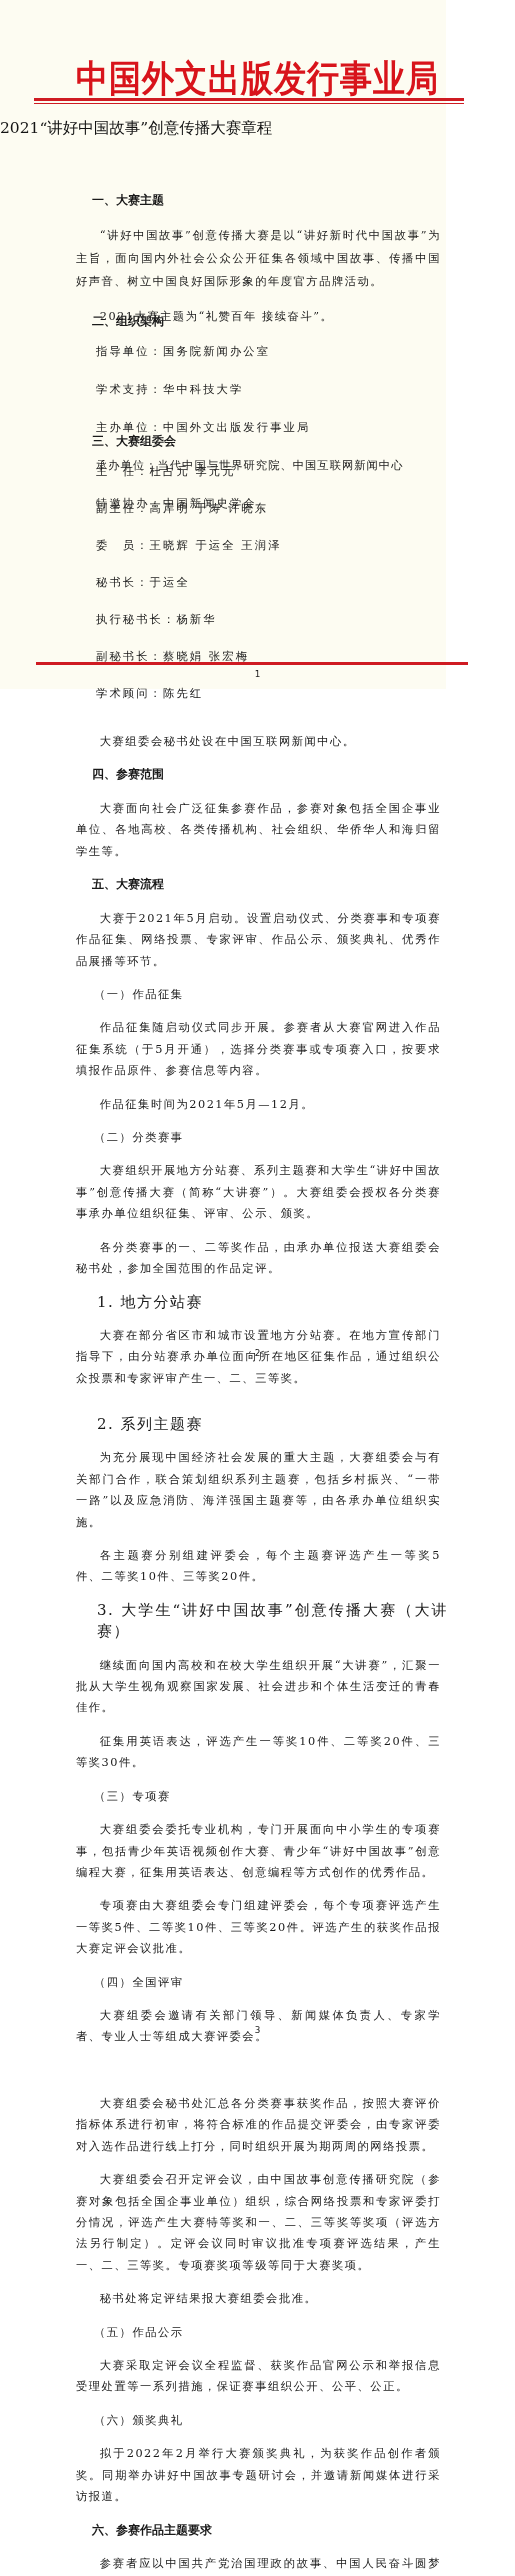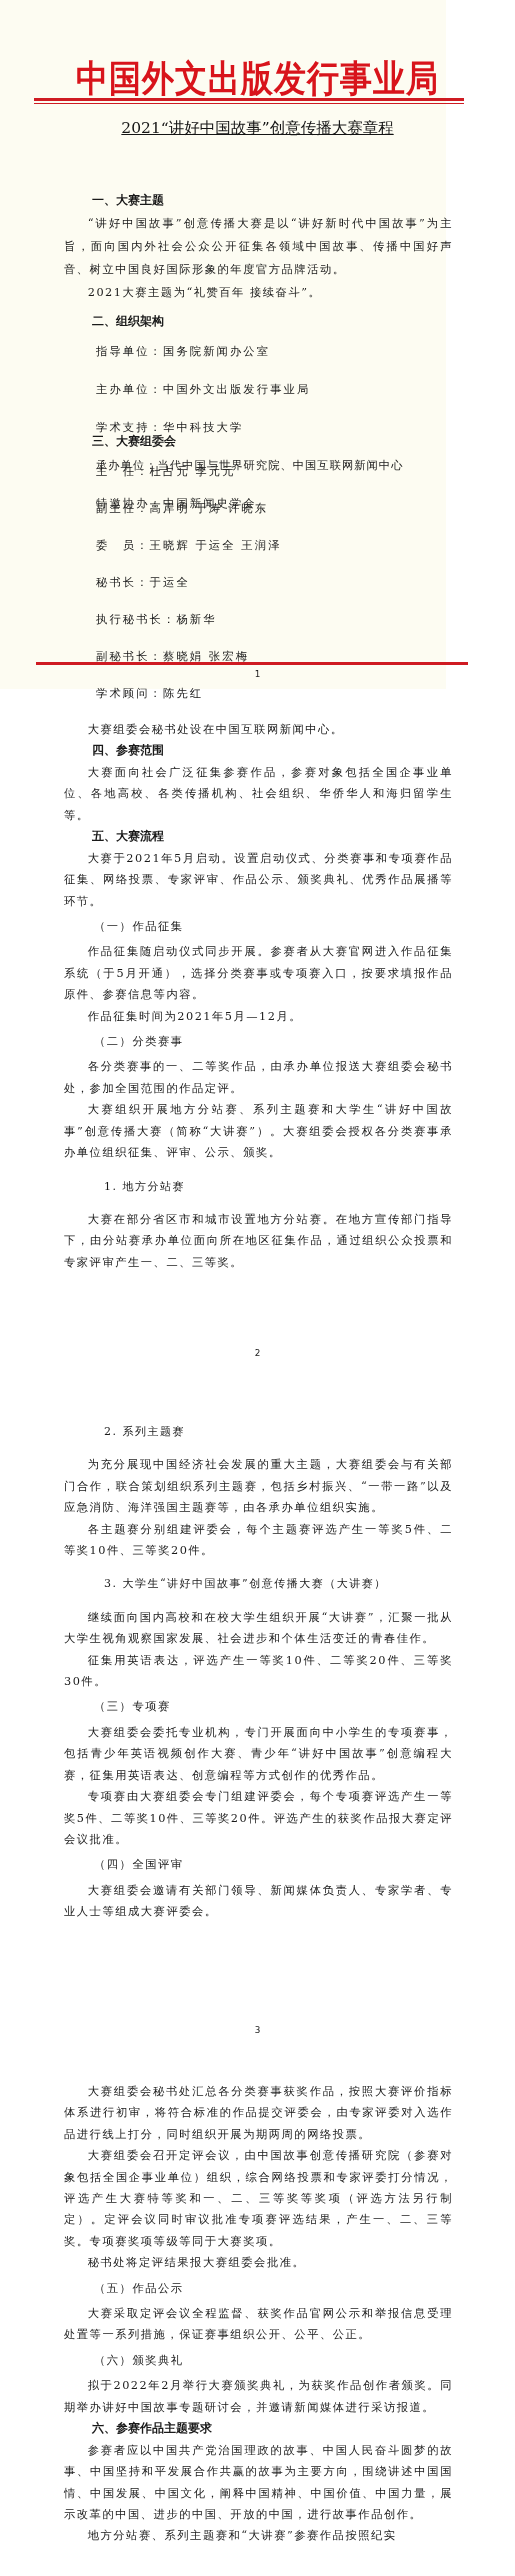--- a/index.html
+++ b/index.html
@@ -6,28 +6,28 @@
   body { width:515px; height:3484px; background:#ffffff; position:relative; overflow:hidden;
          font-family:"DejaVu Serif","Liberation Serif",serif; color:#1a1a1a; }
   .page { position:absolute; left:0; width:446px; }
   .page.cream { background:#fdfcf2; }
   .abs { position:absolute; }
   .masthead { left:0; width:515px; text-align:center; color:#d8141b; font-weight:bold;
               font-size:32px; letter-spacing:1px; font-family:"DejaVu Serif","Liberation Serif",serif;
               transform:scaleY(1.15); }
   .rule { left:34px; width:430px; height:3.1px; background:#cf1b22; }
   .rule-thin { left:34px; width:430px; height:0.5px; background:#cf1b22; }
-  .doc-title { left:0; width:515px; text-align:center; font-size:15.5px; color:#141414;
-               font-family:"DejaVu Serif","Liberation Serif",serif;text-decoration:underline; }
+  .doc-title { left:0; width:515px; font-size:15.5px; color:#141414;
+               font-family:"DejaVu Serif","Liberation Serif",serif; }
   .body { left:64px; width:389px; font-size:11.3px; line-height:21.4px; letter-spacing:1.5px; text-align:justify; }
-  .body p { margin:0; text-indent:2.1em; }
+  .body p { margin:12px; text-indent:2.1em; }
   .body h2 { margin:0; font-size:12px; font-weight:bold; padding-left:28px; letter-spacing:0;
              font-family:"DejaVu Sans","Liberation Sans",sans-serif; line-height:21.6px; }
   .body h3 { margin:4px; font-size:11.3px; font-weight:normal; padding-left:26px; }
-  .body h4 { margin:12px; font-size:11px; font-weight:normal; padding-left:28px; }
+  .body h4 { margin:5px; font-size:15px; font-weight:normal; padding-left:28px; }
   .kv { padding-left:32px; line-height:38px; font-size:11.3px; letter-spacing:2.1px; }
   .kv2 { padding-left:32px; line-height:37px; font-size:11.3px; letter-spacing:2.1px; }
   .pagenum { left:0; width:515px; text-align:center; font-size:8.8px; font-family:"DejaVu Sans","Liberation Sans",sans-serif; }
 </style>
 </head>
 <body>
 
 <div class="page cream" style="top:0;height:689px;">
   <div class="abs masthead" style="top:57px;">中国外文出版发行事业局</div>
   <div class="abs rule" style="top:98px;"></div>
@@ -36,22 +36,22 @@
 
   <div class="abs body" style="top:190px;">
     <h2>一、大赛主题</h2>
     <p style="line-height:23px;">“讲好中国故事”创意传播大赛是以“讲好新时代中国故事”为主旨，面向国内外社会公众公开征集各领域中国故事、传播中国好声音、树立中国良好国际形象的年度官方品牌活动。</p>
     <p style="line-height:23px;">2021大赛主题为“礼赞百年 接续奋斗”。</p>
   </div>
 
   <div class="abs body" style="top:309px;">
     <h2 style="line-height:24px;">二、组织架构</h2>
     <div class="kv">指导单位：国务院新闻办公室</div>
+    <div class="kv">学术支持：华中科技大学</div>
     <div class="kv">主办单位：中国外文出版发行事业局</div>
-    <div class="kv">学术支持：华中科技大学</div>
     <div class="kv" style="letter-spacing:1px;white-space:nowrap;">承办单位：当代中国与世界研究院、中国互联网新闻中心</div>
     <div class="kv">特邀协办：中国新闻史学会</div>
   </div>
 
   <div class="abs body" style="top:429px;">
     <h2 style="line-height:24px;">三、大赛组委会</h2>
     <div class="kv2">主　任：杜占元 李元元</div>
     <div class="kv2">副主任：高岸明 于涛 许晓东</div>
     <div class="kv2">委　员：王晓辉 于运全 王润泽</div>
     <div class="kv2">秘书长：于运全</div>
@@ -67,22 +67,22 @@
 <div class="abs body" style="top:719px;">
   <p>大赛组委会秘书处设在中国互联网新闻中心。</p>
   <h2>四、参赛范围</h2>
   <p>大赛面向社会广泛征集参赛作品，参赛对象包括全国企事业单位、各地高校、各类传播机构、社会组织、华侨华人和海归留学生等。</p>
   <h2>五、大赛流程</h2>
   <p>大赛于2021年5月启动。设置启动仪式、分类赛事和专项赛作品征集、网络投票、专家评审、作品公示、颁奖典礼、优秀作品展播等环节。</p>
   <h3>（一）作品征集</h3>
   <p>作品征集随启动仪式同步开展。参赛者从大赛官网进入作品征集系统（于5月开通），选择分类赛事或专项赛入口，按要求填报作品原件、参赛信息等内容。</p>
   <p>作品征集时间为2021年5月—12月。</p>
   <h3>（二）分类赛事</h3>
+  <p>大赛组织开展地方分站赛、系列主题赛和大学生“讲好中国故事”创意传播大赛（简称“大讲赛”）。大赛组委会授权各分类赛事承办单位组织征集、评审、公示、颁奖。</p>
   <p>各分类赛事的一、二等奖作品，由承办单位报送大赛组委会秘书处，参加全国范围的作品定评。</p>
-  <p>大赛组织开展地方分站赛、系列主题赛和大学生“讲好中国故事”创意传播大赛（简称“大讲赛”）。大赛组委会授权各分类赛事承办单位组织征集、评审、公示、颁奖。</p>
   <h4>1. 地方分站赛</h4>
   <p>大赛在部分省区市和城市设置地方分站赛。在地方宣传部门指导下，由分站赛承办单位面向所在地区征集作品，通过组织公众投票和专家评审产生一、二、三等奖。</p>
 </div>
 <div class="abs pagenum" style="top:1348px;">2</div>
 
 <div class="abs body" style="top:1409px;">
   <h4>2. 系列主题赛</h4>
   <p>为充分展现中国经济社会发展的重大主题，大赛组委会与有关部门合作，联合策划组织系列主题赛，包括乡村振兴、“一带一路”以及应急消防、海洋强国主题赛等，由各承办单位组织实施。</p>
   <p>各主题赛分别组建评委会，每个主题赛评选产生一等奖5件、二等奖10件、三等奖20件。</p>
   <h4>3. 大学生“讲好中国故事”创意传播大赛（大讲赛）</h4>

